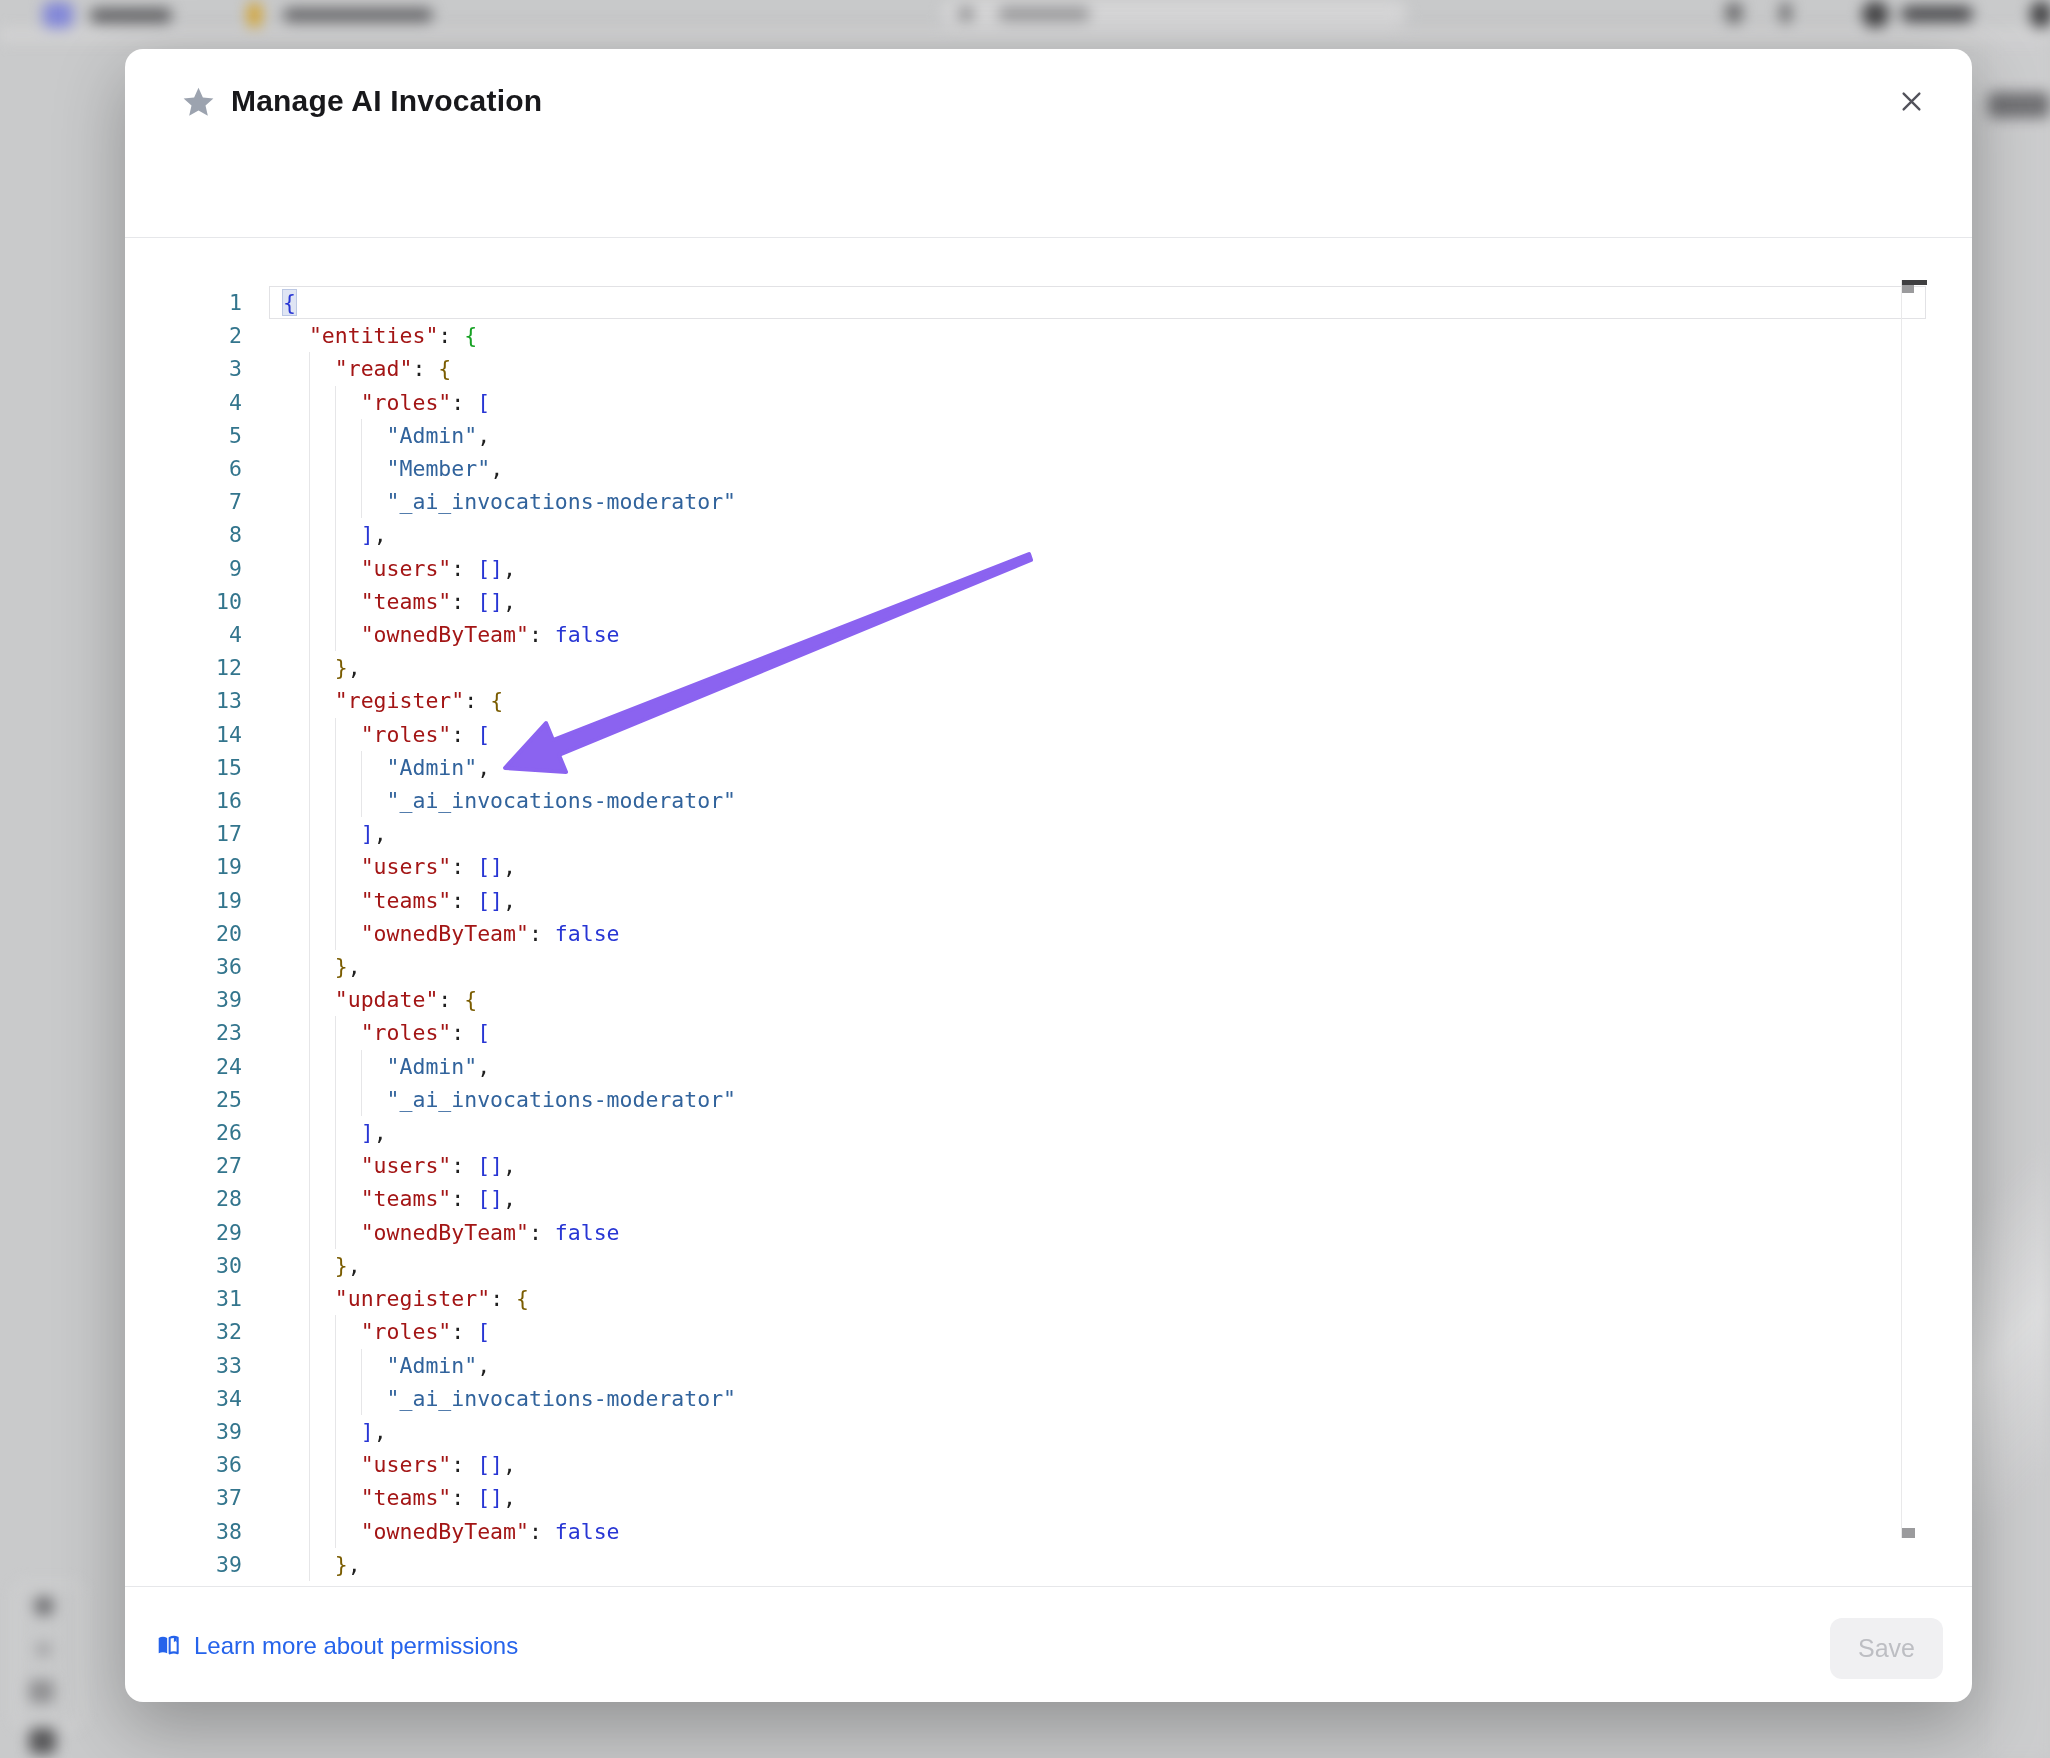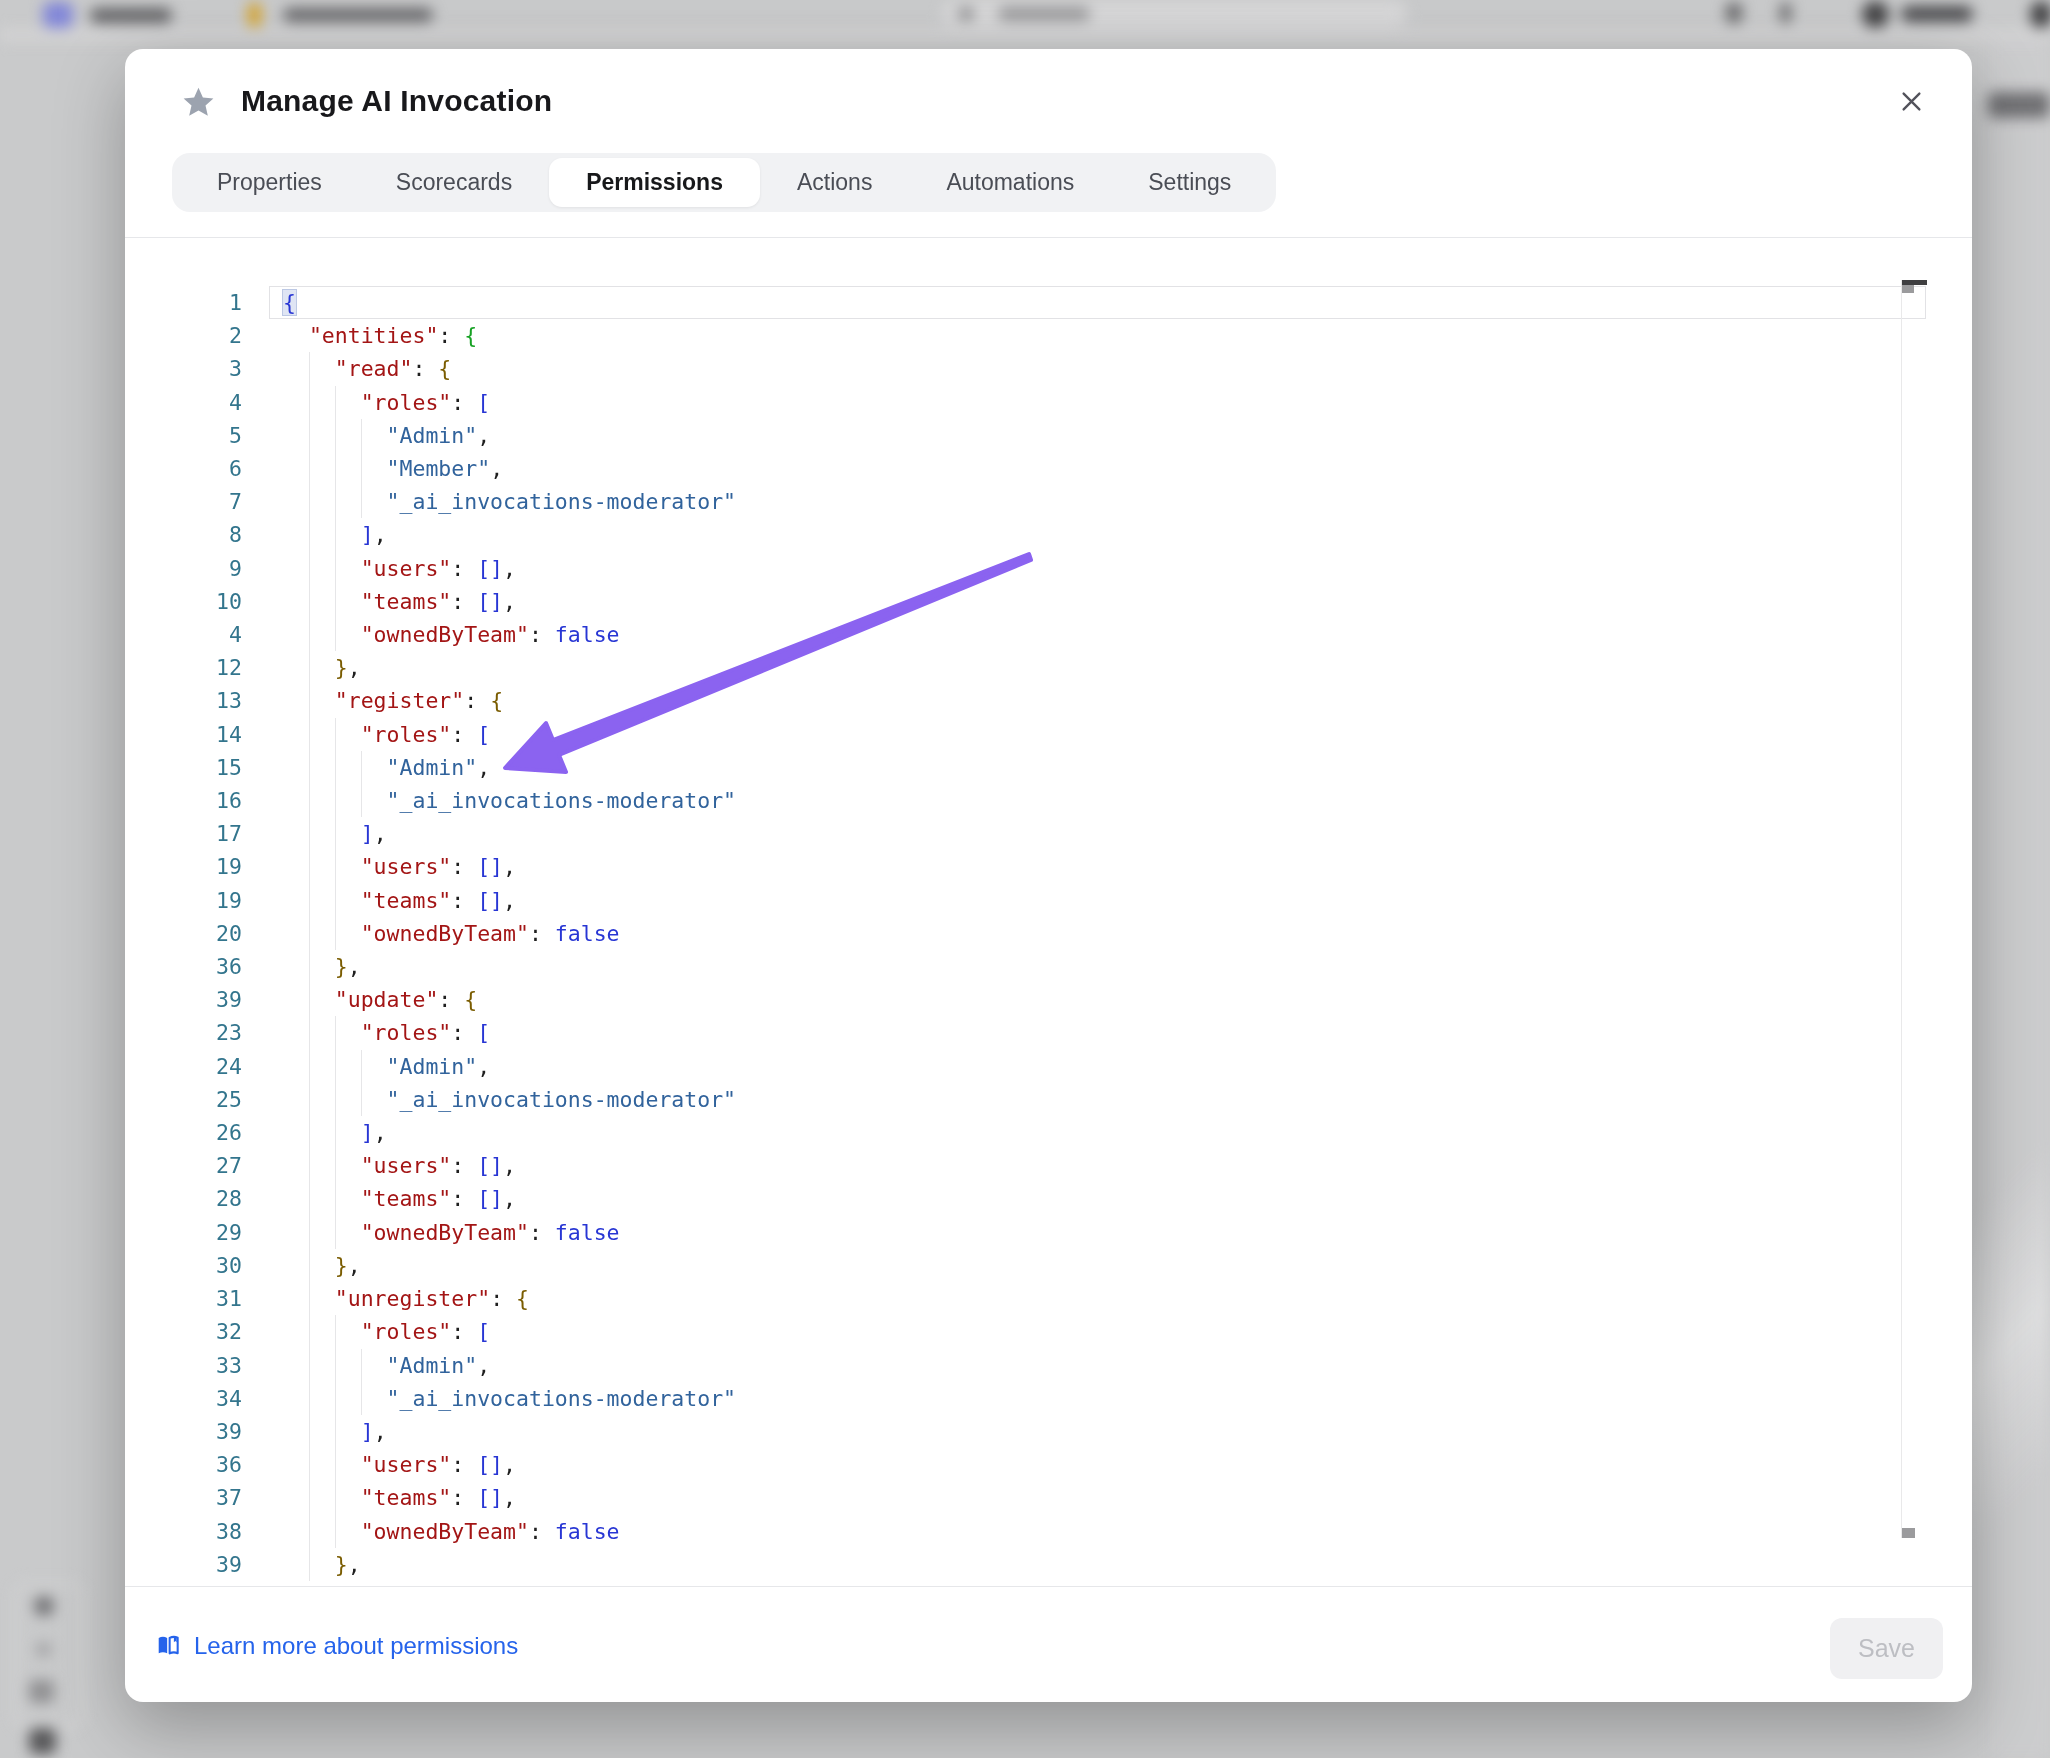--- a/index.html
+++ b/index.html
@@ -24,21 +24,21 @@
   .right-streak{left:1955px;top:1120px;width:95px;height:460px;background:linear-gradient(135deg,rgba(255,255,255,0) 20%,rgba(255,255,255,.35) 50%,rgba(255,255,255,0) 80%);}
   .side-panel{left:14px;top:1582px;width:64px;height:140px;border:3px solid #d6d6d7;border-radius:14px;}
   .side-dot1{left:34px;top:1596px;width:20px;height:20px;background:#6f6f72;border-radius:50%;}
   .side-dot2{left:36px;top:1642px;width:15px;height:15px;background:#a0a0a2;border-radius:50%;}
   .side-sq{left:29px;top:1680px;width:25px;height:23px;background:#909092;border-radius:5px;}
   .side-blob{left:29px;top:1728px;width:27px;height:26px;background:#58585a;border-radius:6px;}
 
   
   .modal{position:absolute;left:125px;top:49px;width:1847px;height:1653px;background:#ffffff;border-radius:18px;box-shadow:0 25px 70px rgba(0,0,0,.28);z-index:10;}
   .star{position:absolute;left:55px;top:36px;width:37px;height:35px;}
-  .m-title{position:absolute;left:116px;top:33px;font-size:30px;line-height:38px;font-weight:700;color:#18181b;letter-spacing:.2px;}
+  .m-title{position:absolute;left:106px;top:33px;font-size:30px;line-height:38px;font-weight:700;color:#18181b;letter-spacing:.2px;}
   .close-btn{position:absolute;left:1764px;top:30px;width:44px;height:44px;display:flex;align-items:center;justify-content:center;cursor:pointer;border-radius:8px;}
   
   .tabbar{position:absolute;left:47px;top:104px;height:59px;background:#f1f2f4;border-radius:18px;display:inline-flex;align-items:center;padding:0 8px;}
   .tab{padding:0 37px;height:49px;display:flex;align-items:center;font-size:23px;color:#4a4d55;border-radius:13px;cursor:pointer;white-space:nowrap;}
   .tab.active{background:#fff;color:#17181a;font-weight:600;box-shadow:0 1px 3px rgba(0,0,0,.07);}
   .divider{position:absolute;left:0;width:1847px;height:1px;background:#e6e7ea;}
   .div-top{top:188px;} .div-bottom{top:1537px;}
 
   
   .editor{position:absolute;left:0;top:237px;right:46px;}
@@ -96,28 +96,20 @@
     <path fill="#9ca3af" d="M12 1.8l3 6.7 7.2.7-5.4 4.8 1.6 7.1L12 17.4l-6.4 3.7 1.6-7.1L1.8 9.2 9 8.5z"></path>
   </svg>
   <div class="m-title">Manage AI Invocation</div>
 
   <div class="close-btn">
     <svg width="27" height="27" viewBox="0 0 24 24">
       <path d="M5 5l14 14M19 5L5 19" stroke="#52525b" stroke-width="2.1" stroke-linecap="round" fill="none"></path>
     </svg>
   </div>
 
-  <div class="tabbar">
-      <div class="tab">Properties</div>
-      <div class="tab">Scorecards</div>
-      <div class="tab active">Permissions</div>
-      <div class="tab">Actions</div>
-      <div class="tab">Automations</div>
-      <div class="tab">Settings</div>
-    </div>
 
   <div class="divider div-top"></div>
 
   <div class="editor">
       <div class="crow active">
         <div class="gut">1</div>
         <div class="codecell"><span class="tx"><span></span><span class="t-b1m">{</span></span></div>
       </div>
       <div class="crow">
         <div class="gut">2</div>

